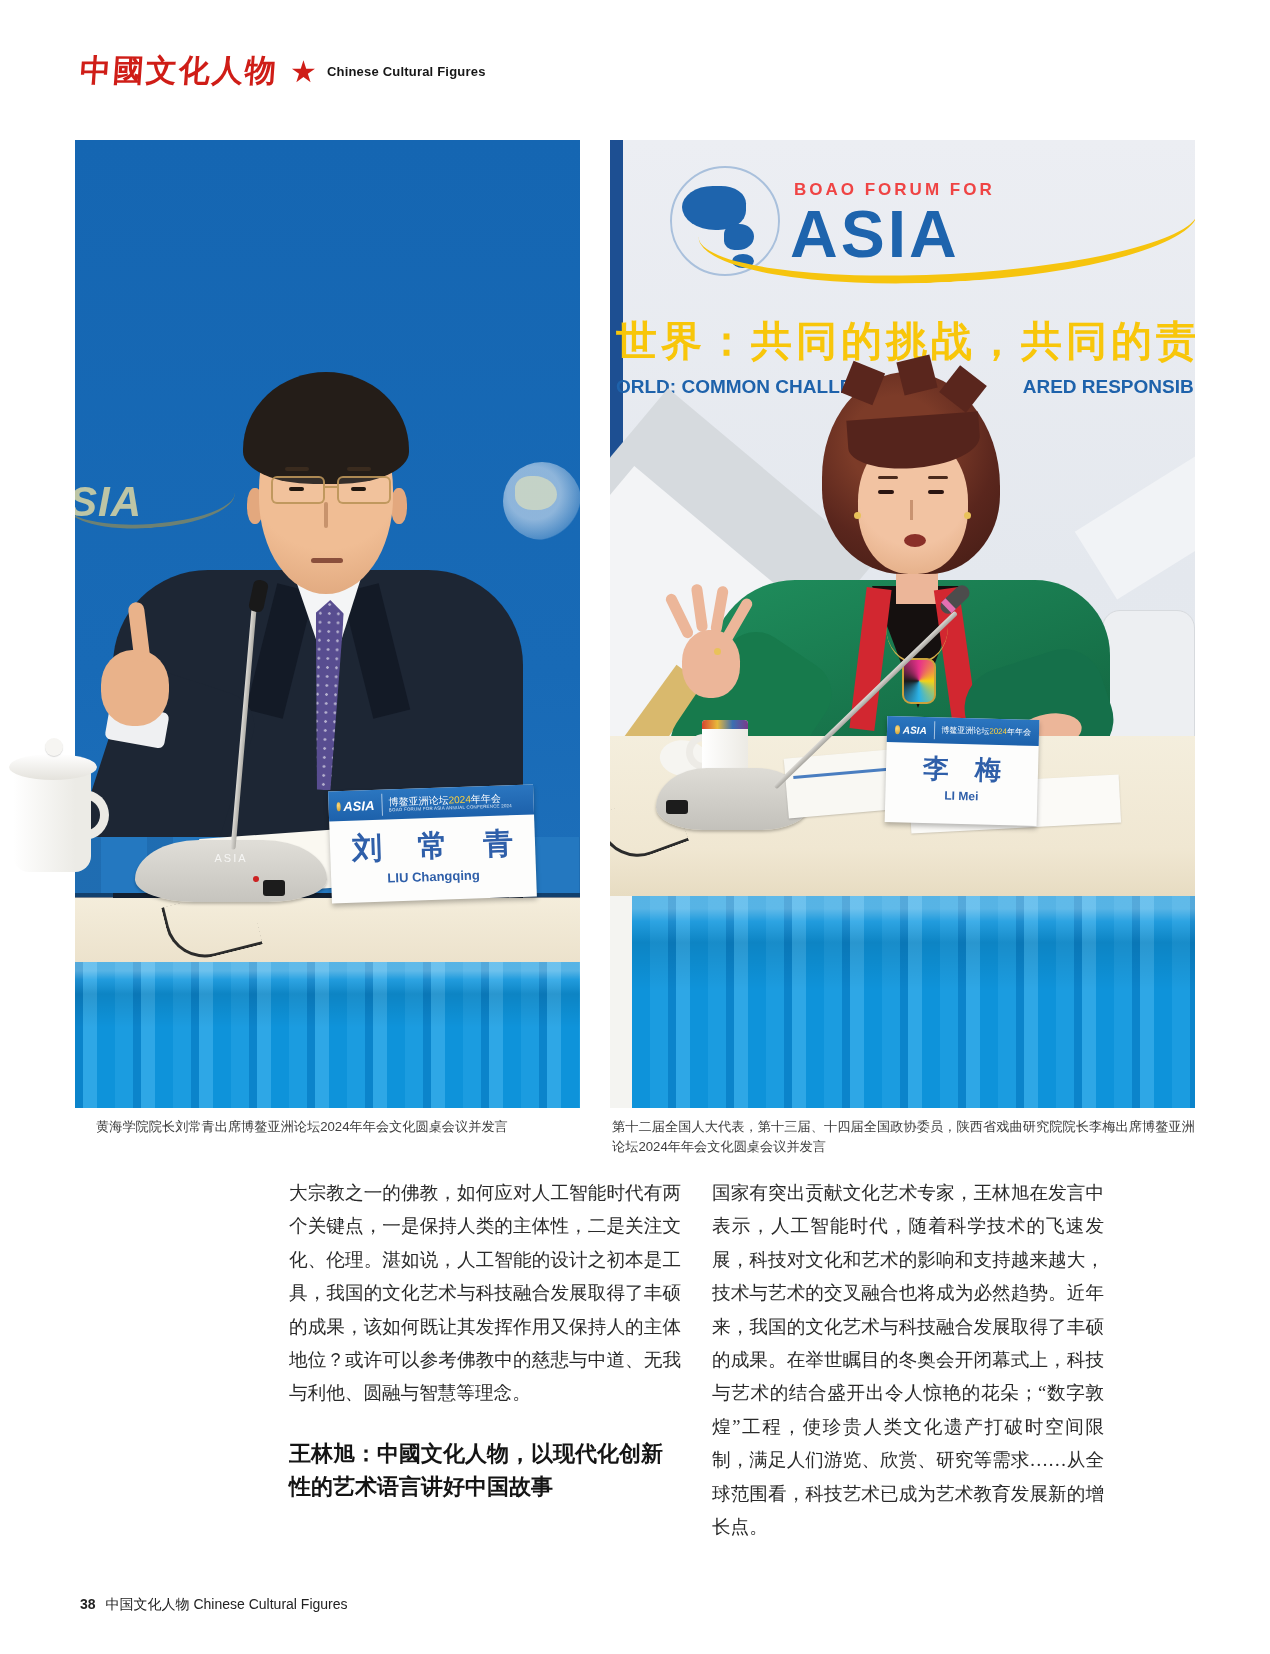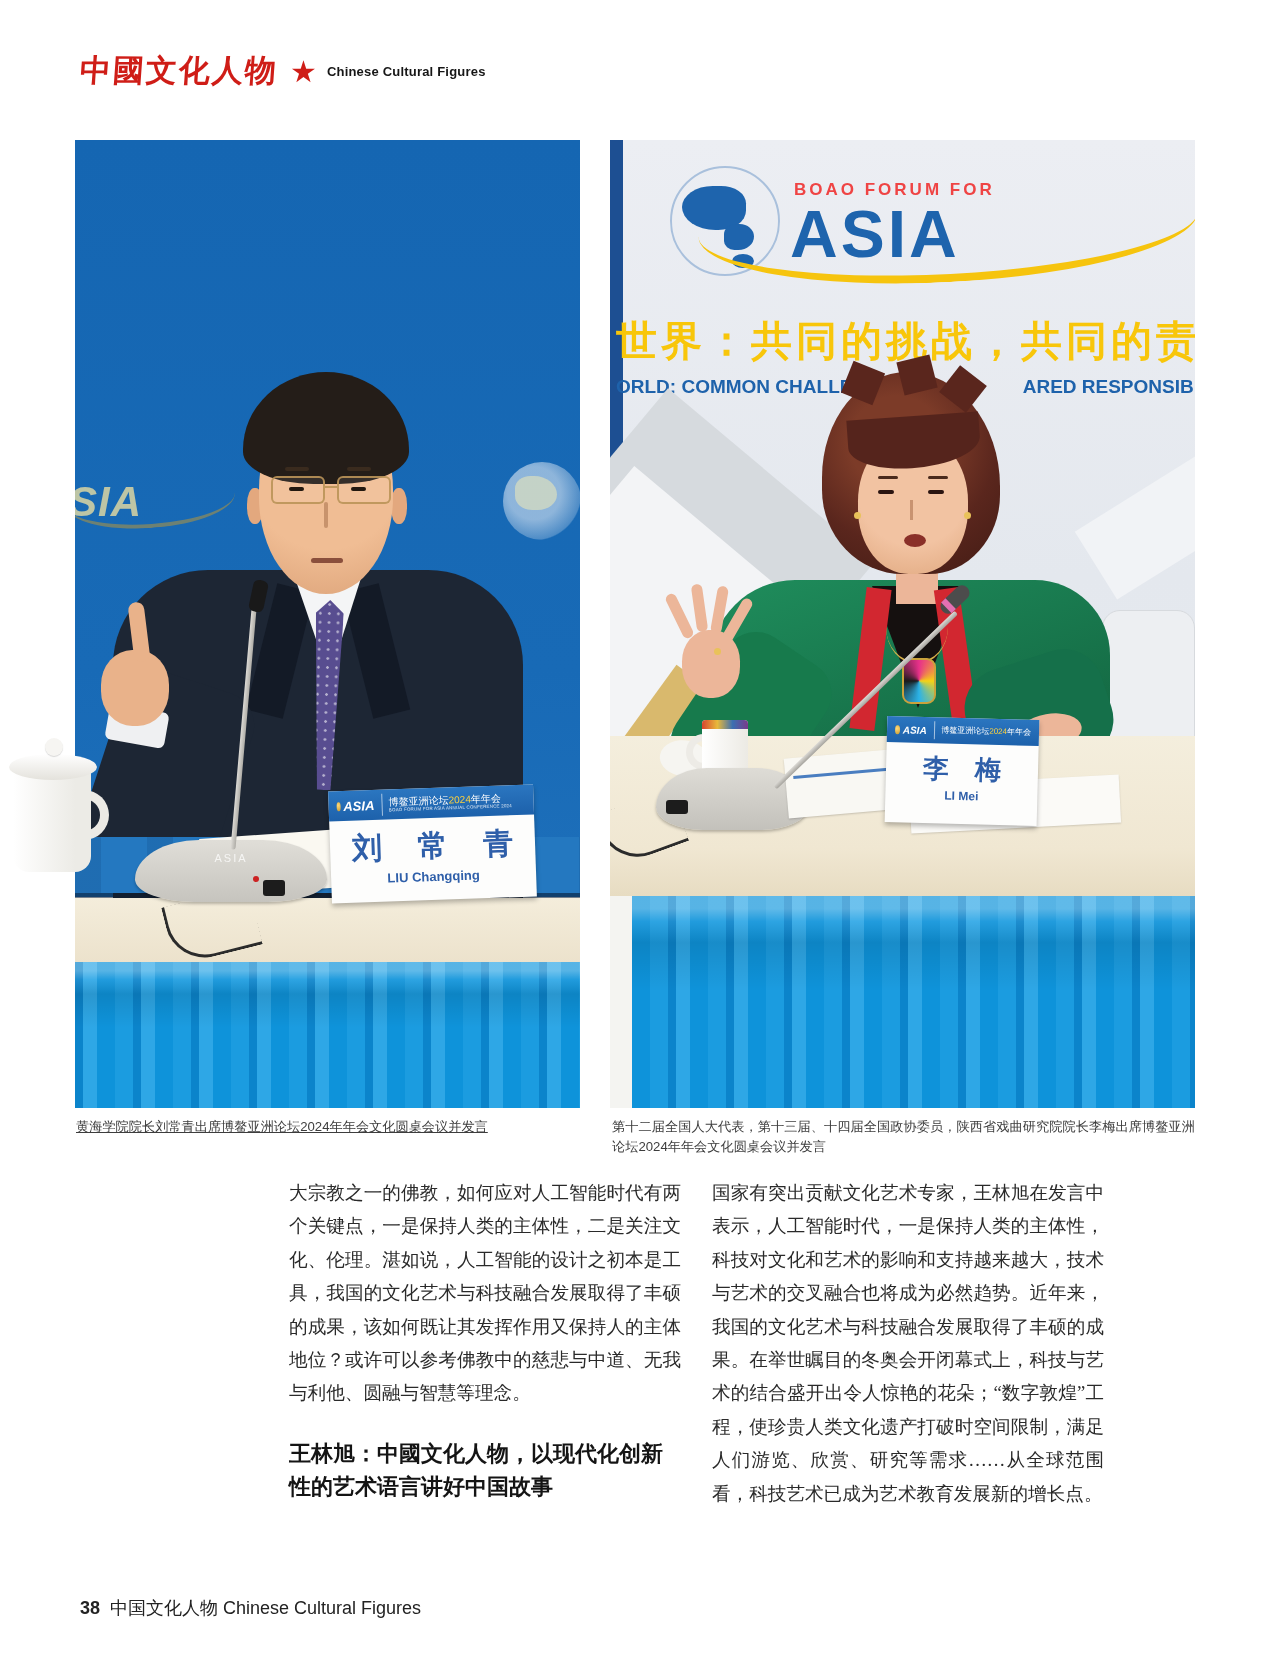--- a/index.html
+++ b/index.html
@@ -151,32 +151,32 @@
   .rp-paper1 { position:absolute; left:176px; top:612px; width:152px; height:60px; background:#f9f8f3; transform:rotate(-5deg); box-shadow:0 1px 2px rgba(0,0,0,.18); }
   .rp-paper2 { position:absolute; left:300px; top:640px; width:210px; height:48px; background:#fbfaf7; transform:rotate(-3deg); box-shadow:0 1px 2px rgba(0,0,0,.15); }
   .rp-paperline { position:absolute; left:8px; top:18px; width:150px; height:3px; background:#4a7ec0; }
   .rp-micneck { position:absolute; left:165px; top:645px; width:252px; height:5px; background:linear-gradient(180deg,#dddbd6,#a5a39d); border-radius:3px; transform:rotate(-44deg); transform-origin:left center; }
   .rp-mictip { position:absolute; left:328px; top:452px; width:34px; height:15px; background:#4c4c4c; border-radius:7px; transform:rotate(-44deg); }
   .rp-mictip::after { content:""; position:absolute; left:5px; top:0; width:6px; height:100%; background:#e470b2; }
   .rp-floor { position:absolute; left:0; top:756px; width:22px; height:212px; background:#f4f4f1; }
 
   
   .caption { position:absolute; color:#3d3d3d; font-size:13.2px; line-height:20px; }
-  #captionL { left:76px; top:1117px; width:500px; white-space:nowrap;text-decoration:underline; }
+  #captionL { left:96px; top:1117px; width:500px; white-space:nowrap; }
   #captionR { left:612px; top:1117px; width:583px; text-align:justify; }
 
   
   .col { position:absolute; top:1176px; width:392px; font-family:"Liberation Serif","DejaVu Serif",serif; font-size:18.6px; line-height:33.4px; color:#2a2a2a; text-align:justify; }
   #colL { left:289px; }
   #colR { left:712px; }
   .subhead { font-family:"Liberation Sans",sans-serif; font-weight:bold; font-size:22px; line-height:33px; color:#141414; margin:27px 0 9px 0; width:384px; text-align:left; }
   .indent2 { text-indent:2em; }
 
   
-  .footer { position:absolute; left:80px; top:1596px; font-size:18px; color:#222; }
+  .footer { position:absolute; left:80px; top:1596px; font-size:14px; color:#222; }
   .footer b { margin-right:10px; }
 </style>
 </head>
 <body>
 
 <div class="page">
 
   <div class="masthead">
     <span class="mast-cn">中國文化人物</span>
     <span class="mast-star">★</span>
@@ -343,20 +343,20 @@
   </div>
 
   <div class="caption" id="captionL">黄海学院院长刘常青出席博鳌亚洲论坛2024年年会文化圆桌会议并发言</div>
   <div class="caption" id="captionR">第十二届全国人大代表，第十三届、十四届全国政协委员，陕西省戏曲研究院院长李梅出席博鳌亚洲论坛2024年年会文化圆桌会议并发言</div>
 
   <div class="col" id="colL">
     <p>大宗教之一的佛教，如何应对人工智能时代有两个关键点，一是保持人类的主体性，二是关注文化、伦理。湛如说，人工智能的设计之初本是工具，我国的文化艺术与科技融合发展取得了丰硕的成果，该如何既让其发挥作用又保持人的主体地位？或许可以参考佛教中的慈悲与中道、无我与利他、圆融与智慧等理念。</p>
     <p class="subhead">王林旭：中國文化人物，以现代化创新性的艺术语言讲好中国故事</p>
   </div>
   <div class="col" id="colR">
-    <p>国家有突出贡献文化艺术专家，王林旭在发言中表示，人工智能时代，一是保持人类的主体性，科技对文化和艺术的影响和支持越来越大，技术与艺术的交叉融合也将成为必然趋势。近年来，我国的文化艺术与科技融合发展取得了丰硕的成果。在举世瞩目的冬奥会开闭幕式上，科技与艺术的结合盛开出令人惊艳的花朵；“数字敦煌”工程，使珍贵人类文化遗产打破时空间限制，满足人们游览、欣赏、研究等需求……从全球范围看，科技艺术已成为艺术教育发展新的增长点。</p>
+    <p>国家有突出贡献文化艺术专家，王林旭在发言中表示，人工智能时代，随着科学技术的飞速发展，科技对文化和艺术的影响和支持越来越大，技术与艺术的交叉融合也将成为必然趋势。近年来，我国的文化艺术与科技融合发展取得了丰硕的成果。在举世瞩目的冬奥会开闭幕式上，科技与艺术的结合盛开出令人惊艳的花朵；“数字敦煌”工程，使珍贵人类文化遗产打破时空间限制，满足人们游览、欣赏、研究等需求……从全球范围看，科技艺术已成为艺术教育发展新的增长点。</p>
   </div>
 
   <div class="footer">
     <b>38</b><span>中国文化人物 Chinese Cultural Figures</span>
   </div>
 
 </div>
 
 </body></html>

